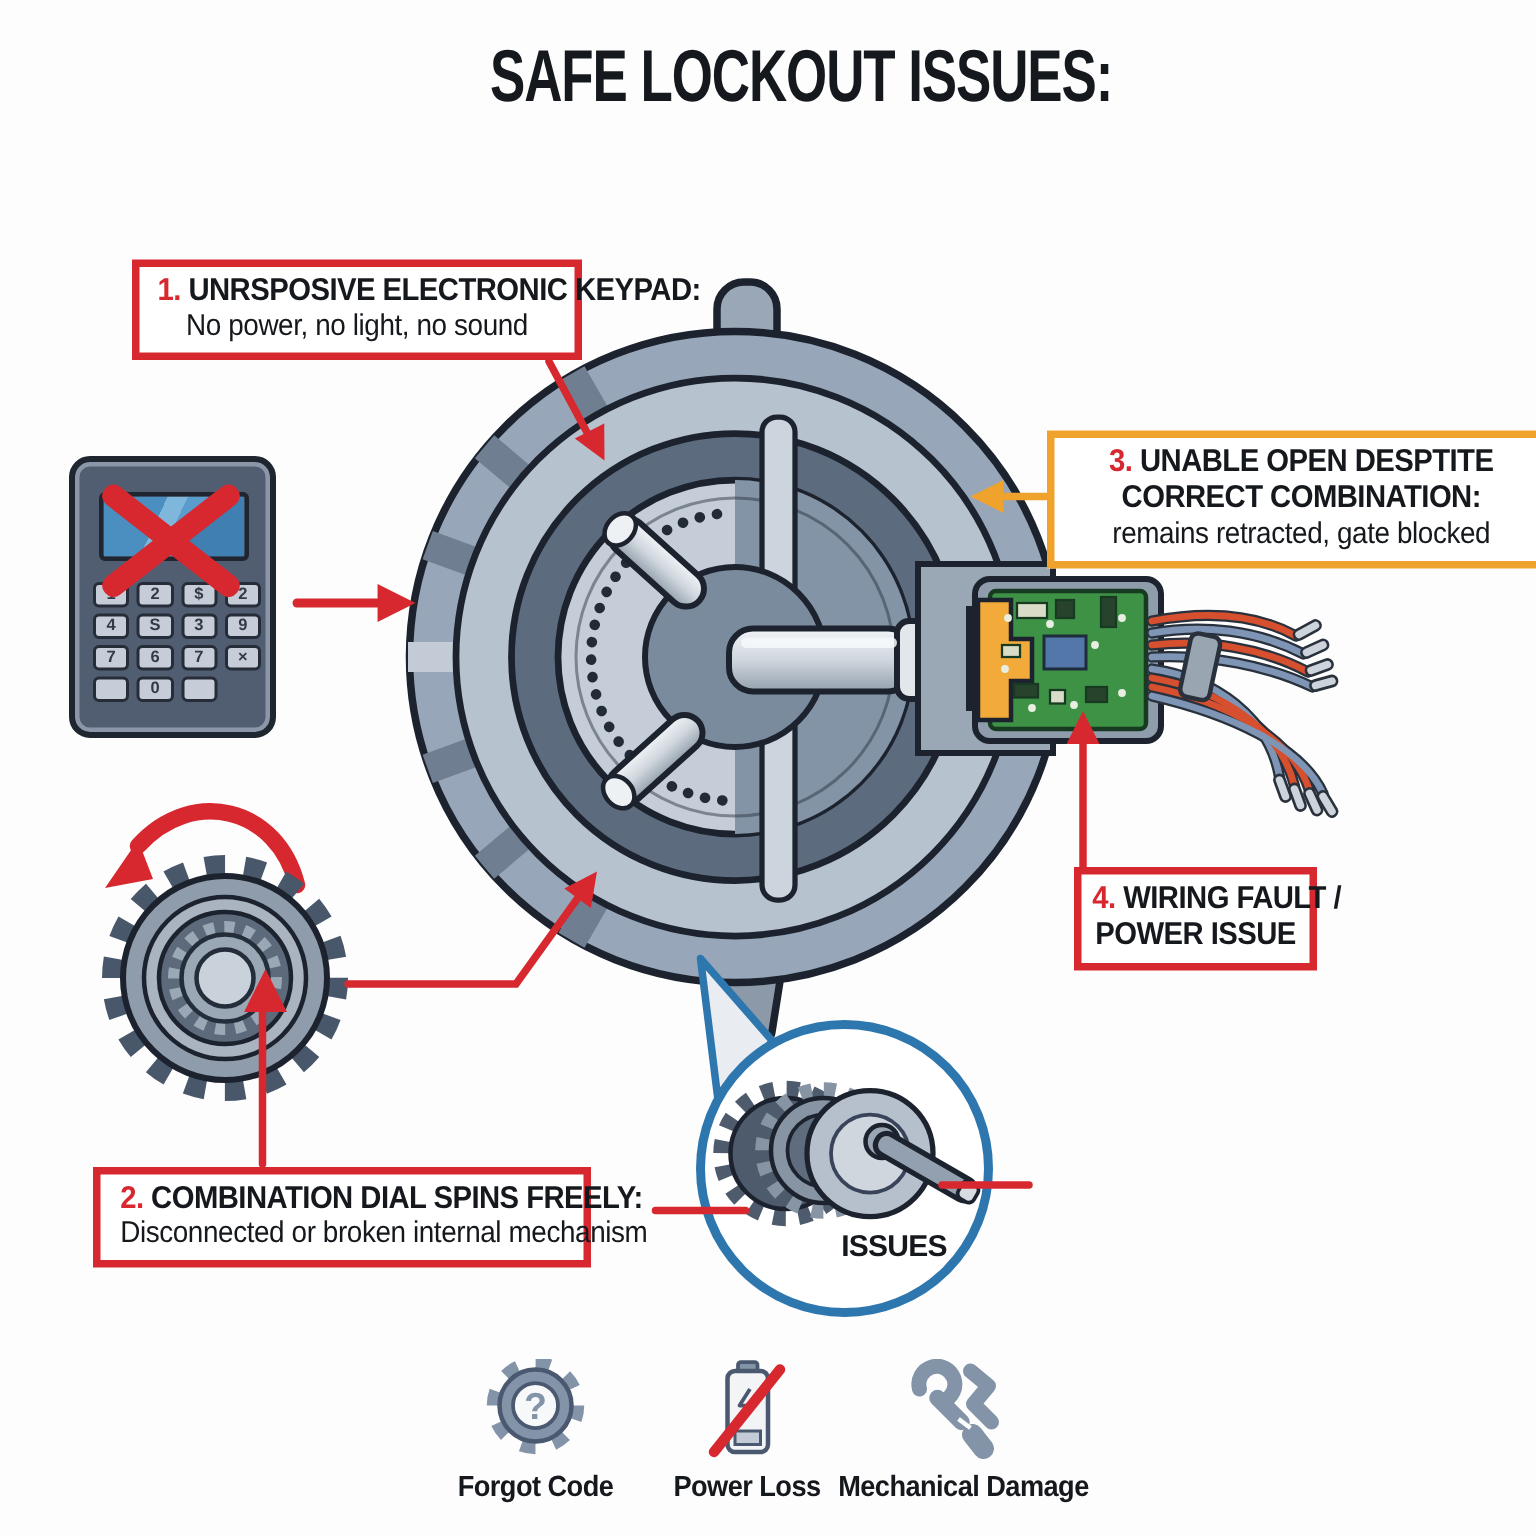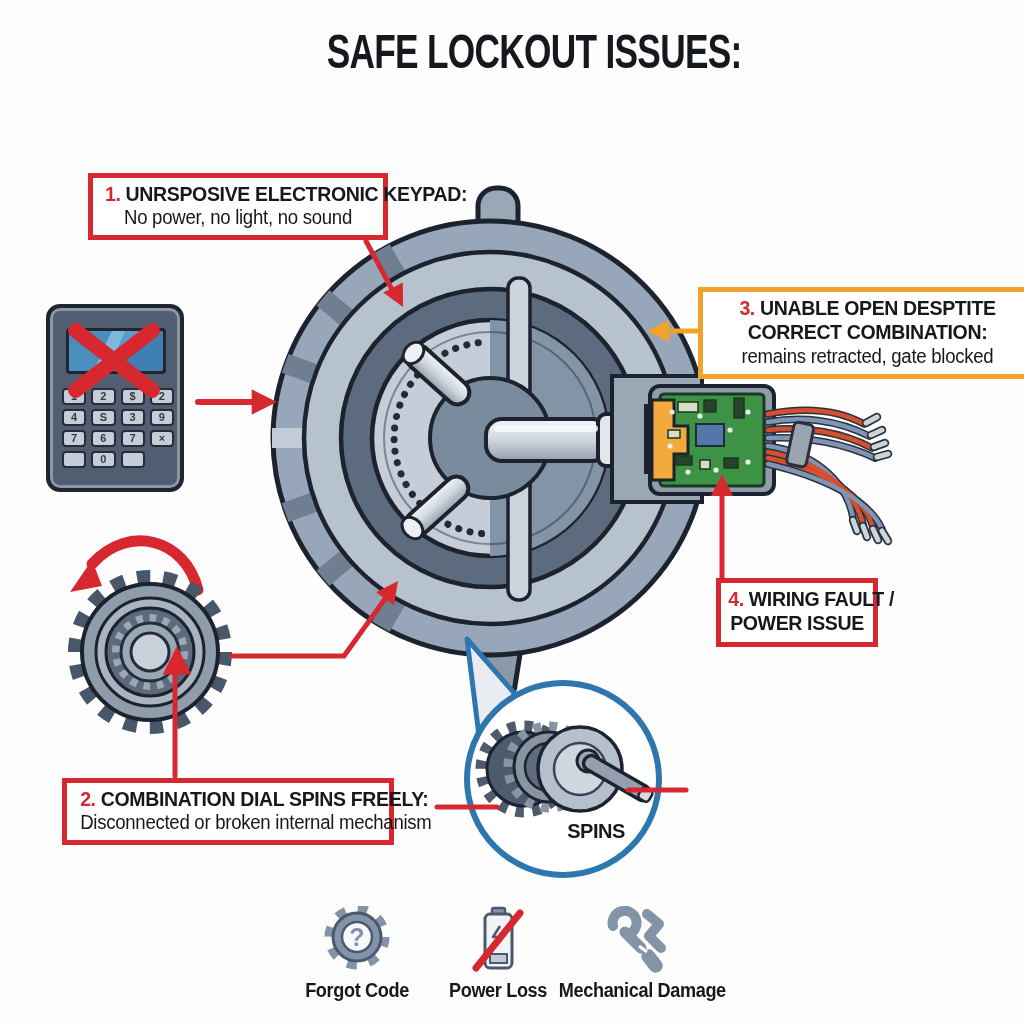--- a/index.html
+++ b/index.html
@@ -251,21 +251,21 @@
   <div class="h fit">CORRECT COMBINATION:</div>
   <div class="s fit">remains retracted, gate blocked</div>
 </div>
 
 <div class="box" id="box4">
   <div class="h fit"><span class="num">4.</span> <span>WIRING FAULT /</span></div>
   <div class="h fit">POWER ISSUE</div>
 </div>
 
 
-<div id="fence-label">SPINS</div>
+<div id="fence-label">ISSUES</div>
 
 <div id="keypad">
   <div class="kp-screen"></div>
   <div class="kp-keys">
     <div class="kp-key">1</div>
     <div class="kp-key">2</div>
     <div class="kp-key">$</div>
     <div class="kp-key">2</div>
     <div class="kp-key">4</div>
     <div class="kp-key">S</div>

